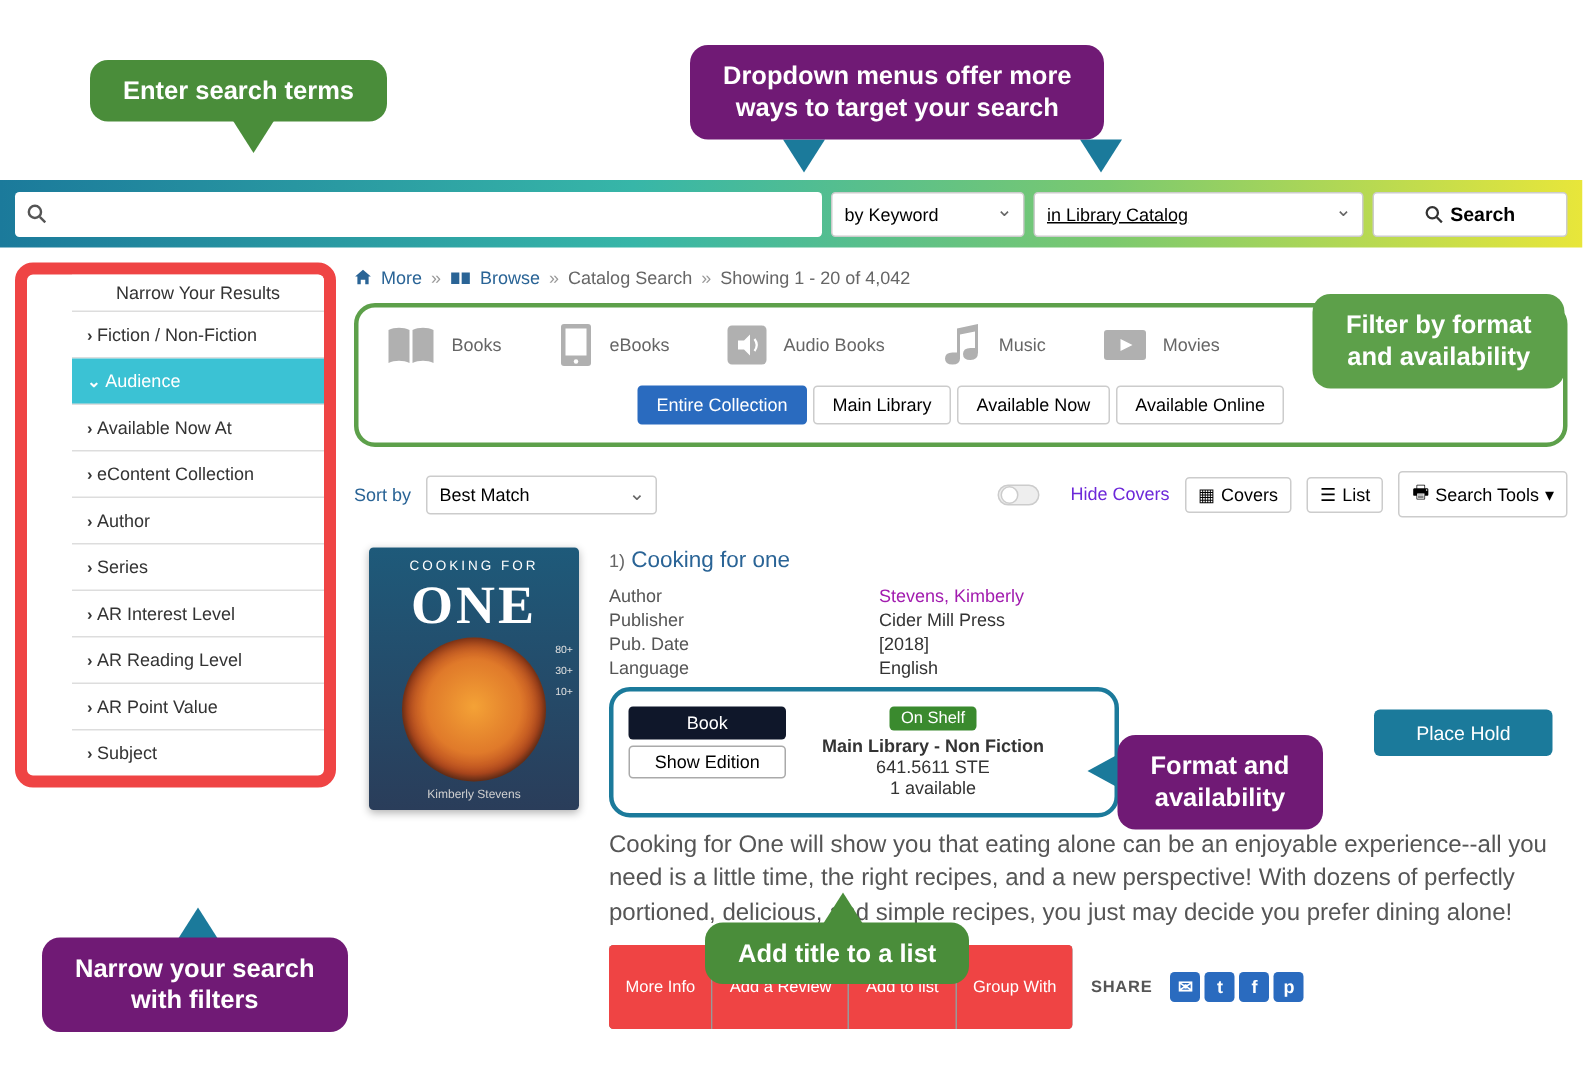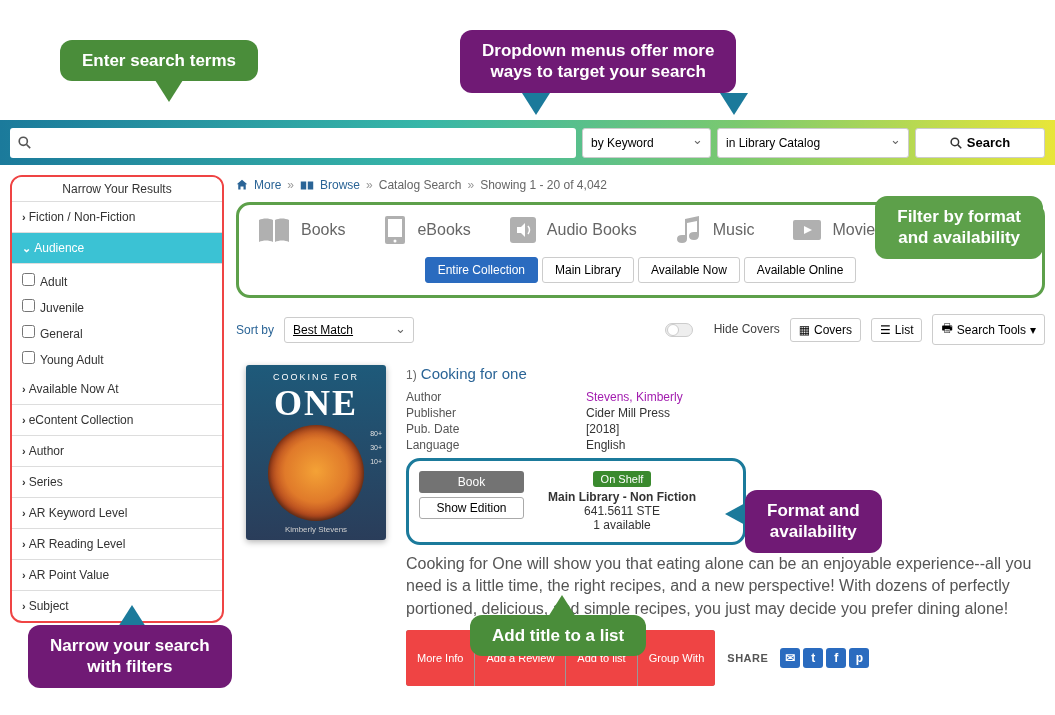--- a/index.html
+++ b/index.html
@@ -18,37 +18,37 @@
 .search-bar { position: relative; margin-top: 120px; height: 45px; background: linear-gradient(90deg, #1b7a9b 0%, #37b6a8 40%, #7bc96f 70%, #e8e63a 100%); display: flex; align-items: center; padding: 6px 10px; gap: 6px; }
 .search-input-wrap { flex: 1; background: #fff; border-radius: 3px; height: 30px; display: flex; align-items: center; padding: 0 8px; }
 .search-input-wrap input { border: none; outline: none; flex: 1; font-size: 13px; }
 .search-select { background: #fff; border-radius: 3px; height: 30px; border: 1px solid #ccc; padding: 0 20px 0 8px; font-size: 12px; appearance: none; position: relative; }
 .select-wrap { position: relative; }
 .select-wrap::after { content: "⌄"; position: absolute; right: 8px; top: 4px; color: #666; pointer-events: none; font-size: 13px; }
 .search-btn { background: #fff; border: 1px solid #ccc; border-radius: 3px; height: 30px; width: 130px; font-size: 13px; font-weight: bold; cursor: pointer; display: flex; align-items: center; justify-content: center; gap: 5px; }
 
 .content { display: flex; padding: 10px; gap: 12px; align-items: flex-start; }
 
-.sidebar { width: 214px; border: 2px solid #ef4444; border-radius: 12px; overflow: hidden; background: #fff; }
+.sidebar { width: 214px; border: 8px solid #ef4444; border-radius: 12px; overflow: hidden; background: #fff; padding-left: 30px; }
 .sidebar-title { background: #fff; color: #333; font-size: 12px; padding: 5px 0; text-align: center; border-bottom: 1px solid #ddd; }
 .facet { border-bottom: 1px solid #ddd; padding: 8px 10px; font-size: 12px; cursor: pointer; }
 .facet.expanded { background: #3bc2d4; color: #fff; }
 .facet-chevron { font-weight: bold; margin-right: 3px; font-size: 11px; display: inline-block; }
 .facet-options { padding: 4px 0 2px 10px; background: #fff; }
 .facet-check { display: block; padding: 5px 0; font-size: 12px; color: #333; }
 .facet-check input { margin-right: 5px; }
 
 .main { flex: 1; }
 .breadcrumb { font-size: 12px; color: #666; padding: 3px 0 10px; display: flex; gap: 6px; align-items: center; }
 .breadcrumb a { color: #2a6496; text-decoration: none; }
 .bc-sep { color: #999; }
 
 .format-box { border: 3px solid #5da04a; border-radius: 14px; padding: 10px 8px 12px; margin-bottom: 10px; }
 .format-row { display: flex; gap: 38px; justify-content: flex-start; padding: 0 10px 12px; align-items: center; }
-.format-item { display: flex; align-items: center; gap: 10px; font-size: 16px; color: #666; }
+.format-item { display: flex; align-items: center; gap: 10px; font-size: 12px; color: #666; }
 .format-icon { color: #b0b0b0; }
 .pill-row { display: flex; gap: 4px; justify-content: center; }
 .pill { border: 1px solid #ccc; padding: 5px 12px; font-size: 12px; background: #fff; cursor: pointer; border-radius: 3px; }
 .pill.active { background: #2a6bbf; color: #fff; border-color: #2a6bbf; }
 
 .toolbar { display: flex; align-items: center; gap: 10px; padding: 6px 0; font-size: 12px; }
 .toolbar .spacer { flex: 1; }
 .tbtn { border: 1px solid #ccc; background: #fff; padding: 4px 8px; font-size: 12px; border-radius: 3px; cursor: pointer; display: flex; align-items: center; gap: 4px; }
 .toggle { width: 28px; height: 14px; border: 1px solid #ccc; border-radius: 8px; display: inline-block; position: relative; background: #eee; vertical-align: middle; margin-right: 4px; }
 .toggle::before { content: ""; width: 10px; height: 10px; background: #fff; border: 1px solid #ccc; border-radius: 50%; position: absolute; left: 1px; top: 0px; }
@@ -63,21 +63,21 @@
 .result-info { flex: 1; }
 .result-title { font-size: 15px; color: #2a6496; margin-bottom: 8px; }
 .result-title .num { color: #666; font-size: 12px; }
 .meta-row { display: flex; font-size: 12px; margin-bottom: 2px; }
 .meta-label { width: 180px; color: #555; }
 .meta-val { color: #333; }
 .meta-val.link { color: #a21caf; }
 
 .avail-box { border: 3px solid #1b7a9b; border-radius: 14px; padding: 10px; margin-top: 6px; display: flex; gap: 24px; align-items: flex-start; width: 340px; }
 .avail-left { display: flex; flex-direction: column; gap: 4px; }
-.btn-blue { background: #737373; color: #fff; border: none; padding: 4px 0; width: 105px; font-size: 12px; border-radius: 3px; cursor: pointer; }
+.btn-blue { background: #0f172a; color: #fff; border: none; padding: 4px 0; width: 105px; font-size: 12px; border-radius: 3px; cursor: pointer; }
 .btn-white { background: #fff; border: 1px solid #aaa; padding: 3px 0; width: 105px; font-size: 12px; border-radius: 3px; cursor: pointer; }
 .onshelf { background: #3a8a2e; color: #fff; padding: 2px 8px; font-size: 11px; border-radius: 3px; display: inline-block; margin-bottom: 3px; }
 .avail-right { font-size: 12px; text-align: center; }
 
 .hold-btn { background: #1b7a9b; color: #fff; border: none; padding: 8px 28px; font-size: 13px; border-radius: 4px; cursor: pointer; position: absolute; }
 .desc { font-size: 16px; color: #555; margin-top: 8px; line-height: 1.4; }
 
 .action-row { display: flex; align-items: center; gap: 12px; margin-top: 10px; }
 .action-btns { display: flex; background: #888; border-radius: 3px; overflow: hidden; }
 .action-btns button { background: #ef4444; color: #fff; border: none; border-right: 1px solid #999; padding: 22px 11px; font-size: 11px; cursor: pointer; }
@@ -120,50 +120,44 @@
         <line x1="10.5" y1="10.5" x2="15" y2="15" stroke="#555" stroke-width="2"></line>
       </svg>
     <input type="text" placeholder="" style="">
   </div>
   <div class="select-wrap">
     <select class="search-select" style="width:129px;">
       <option>by Keyword</option>
     </select>
   </div>
   <div class="select-wrap">
-    <select class="search-select" style="width:192px;">
+    <select class="search-select" style="width:220px;text-decoration:underline;">
       <option>in Library Catalog</option>
     </select>
   </div>
   <button class="search-btn">
     <svg width="12" height="12" viewBox="0 0 16 16">
         <circle cx="6.5" cy="6.5" r="5" fill="none" stroke="#333" stroke-width="2"></circle>
         <line x1="10.5" y1="10.5" x2="15" y2="15" stroke="#333" stroke-width="2"></line>
       </svg>
     <span>Search</span>
   </button>
 </div>
 
 <div class="content">
 
   <div class="sidebar">
     <div class="sidebar-title">Narrow Your Results</div>
     <div class="facet"><span class="facet-chevron">›</span><span>Fiction / Non-Fiction</span></div>
     <div class="facet expanded"><span class="facet-chevron">⌄</span><span>Audience</span></div>
-    <div class="facet-options">
-      <label class="facet-check"><input type="checkbox" style=""><span>Adult</span></label>
-      <label class="facet-check"><input type="checkbox" style=""><span>Juvenile</span></label>
-      <label class="facet-check"><input type="checkbox" style=""><span>General</span></label>
-      <label class="facet-check"><input type="checkbox" style=""><span>Young Adult</span></label>
-    </div>
     <div class="facet"><span class="facet-chevron">›</span><span>Available Now At</span></div>
     <div class="facet"><span class="facet-chevron">›</span><span>eContent Collection</span></div>
     <div class="facet"><span class="facet-chevron">›</span><span>Author</span></div>
     <div class="facet"><span class="facet-chevron">›</span><span>Series</span></div>
-    <div class="facet"><span class="facet-chevron">›</span><span>AR Keyword Level</span></div>
+    <div class="facet"><span class="facet-chevron">›</span><span>AR Interest Level</span></div>
     <div class="facet"><span class="facet-chevron">›</span><span>AR Reading Level</span></div>
     <div class="facet"><span class="facet-chevron">›</span><span>AR Point Value</span></div>
     <div class="facet" style="border-bottom:none;"><span class="facet-chevron">›</span><span>Subject</span></div>
   </div>
 
   <div class="main">
     <div class="breadcrumb">
       <svg width="12" height="12" viewBox="0 0 16 16">
           <path d="M8 1 L15 7 L13 7 L13 14 L10 14 L10 10 L6 10 L6 14 L3 14 L3 7 L1 7 Z" fill="#2a6496"></path>
         </svg>
@@ -221,26 +215,26 @@
         <button class="pill active">Entire Collection</button>
         <button class="pill">Main Library</button>
         <button class="pill">Available Now</button>
         <button class="pill">Available Online</button>
       </div>
     </div>
 
     <div class="toolbar">
       <span style="color:#2a6496;">Sort by</span>
       <div class="select-wrap">
-        <select class="search-select" style="width:130px; height:26px;text-decoration:underline;">
+        <select class="search-select" style="width:154px; height:26px;">
           <option>Best Match</option>
         </select>
       </div>
       <div class="spacer"></div>
-      <span><span class="toggle"></span><span style="color:#404040;padding-left:17px;">Hide Covers</span></span>
+      <span><span class="toggle"></span><span style="color:#6d28d9;padding-left:17px;">Hide Covers</span></span>
       <button class="tbtn">
           <span>▦</span>
           <span>Covers</span>
         </button>
       <button class="tbtn">
           <span>☰</span>
           <span>List</span>
         </button>
       <button class="tbtn">
           <span>🖶</span>
@@ -289,20 +283,21 @@
             <button class="btn-white">Show Edition</button>
           </div>
           <div class="avail-right">
             <span class="onshelf">On Shelf</span>
             <div style="font-weight:bold;">Main Library - Non Fiction</div>
             <div>641.5611 STE</div>
             <div>1 available</div>
           </div>
         </div>
 
+        <button class="hold-btn" style="right:10px; top:108px;">Place Hold</button>
 
         <div class="desc">Cooking for One will show you that eating alone can be an enjoyable experience--all you need is a little time, the right recipes, and a new perspective! With dozens of perfectly portioned, delicious, and simple recipes, you just may decide you prefer dining alone!</div>
 
         <div class="action-row">
           <div class="action-btns">
             <button>More Info</button>
             <button>Add a Review</button>
             <button>Add to list</button>
             <button>Group With</button>
           </div>

